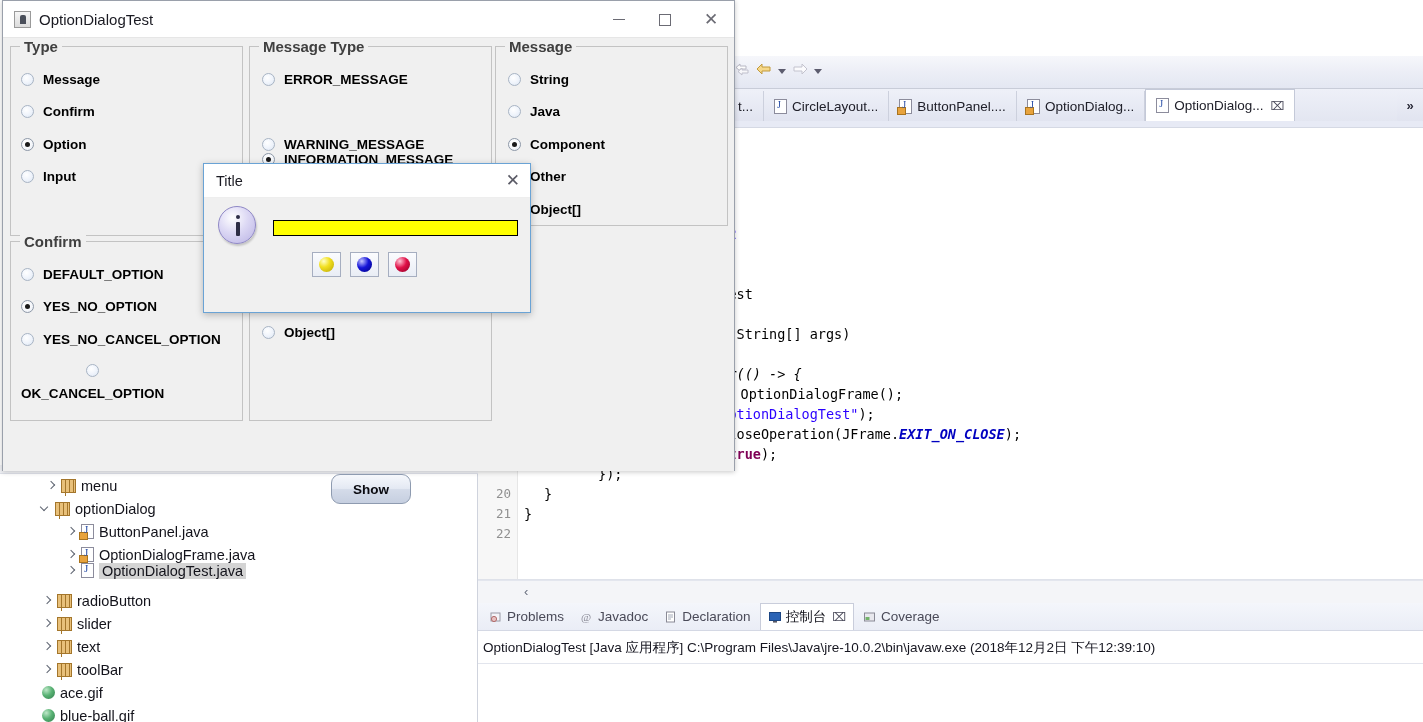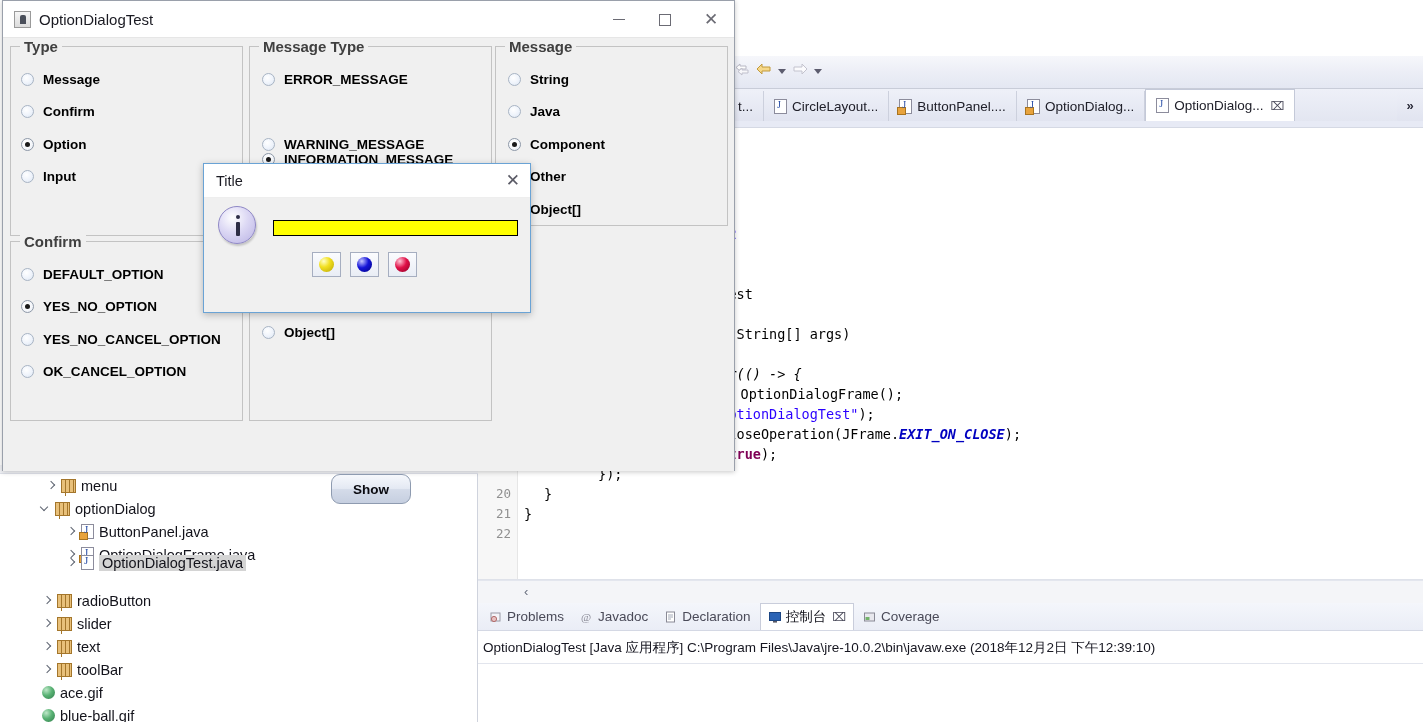--- a/index.html
+++ b/index.html
@@ -463,21 +463,21 @@
       <div class="tree-row" style="top:55px; left:66px">
         <span class="chev"></span>
         <span class="java-icon lock"></span>
         <span class="tree-label">ButtonPanel.java</span>
       </div>
       <div class="tree-row" style="top:78px; left:66px">
         <span class="chev"></span>
         <span class="java-icon lock"></span>
         <span class="tree-label">OptionDialogFrame.java</span>
       </div>
-      <div class="tree-row sel" style="top:86px; left:66px">
+      <div class="tree-row sel" style="top:94px; left:66px">
         <span class="chev"></span>
         <span class="java-icon"></span>
         <span class="tree-label">OptionDialogTest.java</span>
       </div>
       <div class="tree-row" style="top:124px; left:42px">
         <span class="chev"></span>
         <span class="pkg-icon"></span>
         <span class="tree-label">radioButton</span>
       </div>
       <div class="tree-row" style="top:147px; left:42px">
@@ -552,21 +552,21 @@
           <span>DEFAULT_OPTION</span>
         </div>
         <div class="radio-row" style="left:10px; top:57px;">
           <span class="radio on"></span>
           <span>YES_NO_OPTION</span>
         </div>
         <div class="radio-row" style="left:10px; top:90px;">
           <span class="radio"></span>
           <span>YES_NO_CANCEL_OPTION</span>
         </div>
-        <div class="radio-row" style="left:10px; top:122px;">
+        <div class="radio-row" style="left:10px; top:122px;flex-direction:column;">
           <span class="radio"></span>
           <span>OK_CANCEL_OPTION</span>
         </div>
       </div>
 
       <div class="gbox" style="left:246px; top:8px; width:243px; height:163px;">
         <span class="gbox-title">Message Type</span>
         <div class="radio-row" style="left:12px; top:25px;">
           <span class="radio"></span>
           <span>ERROR_MESSAGE</span>

